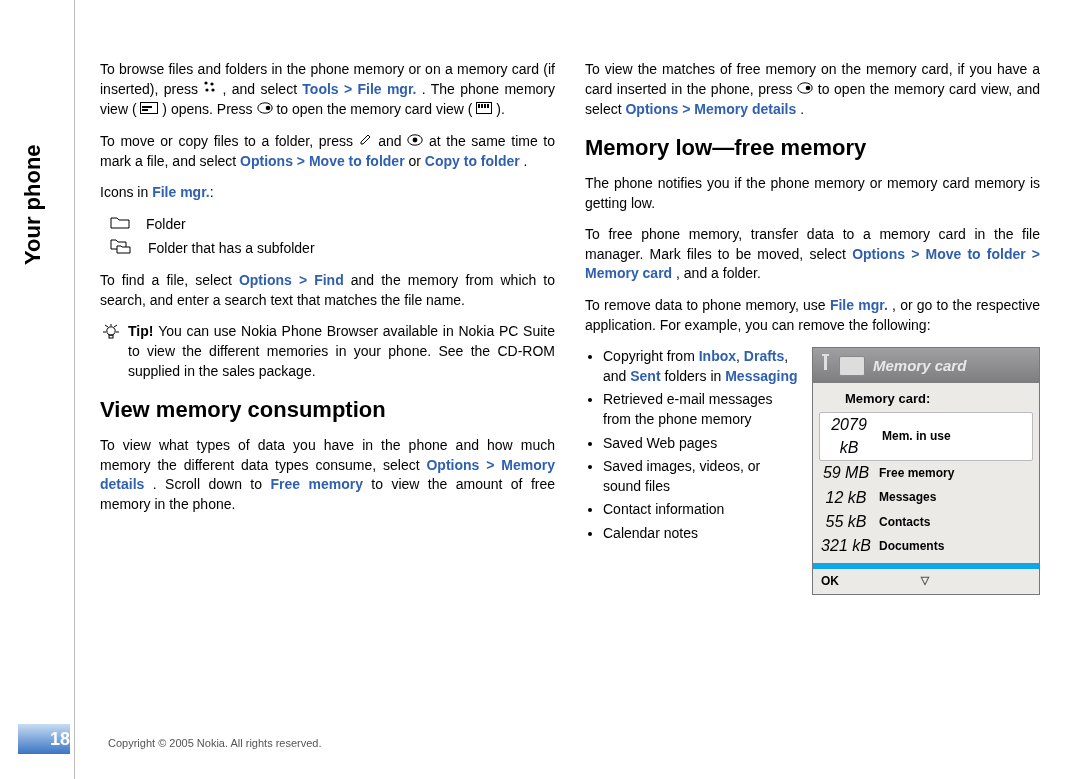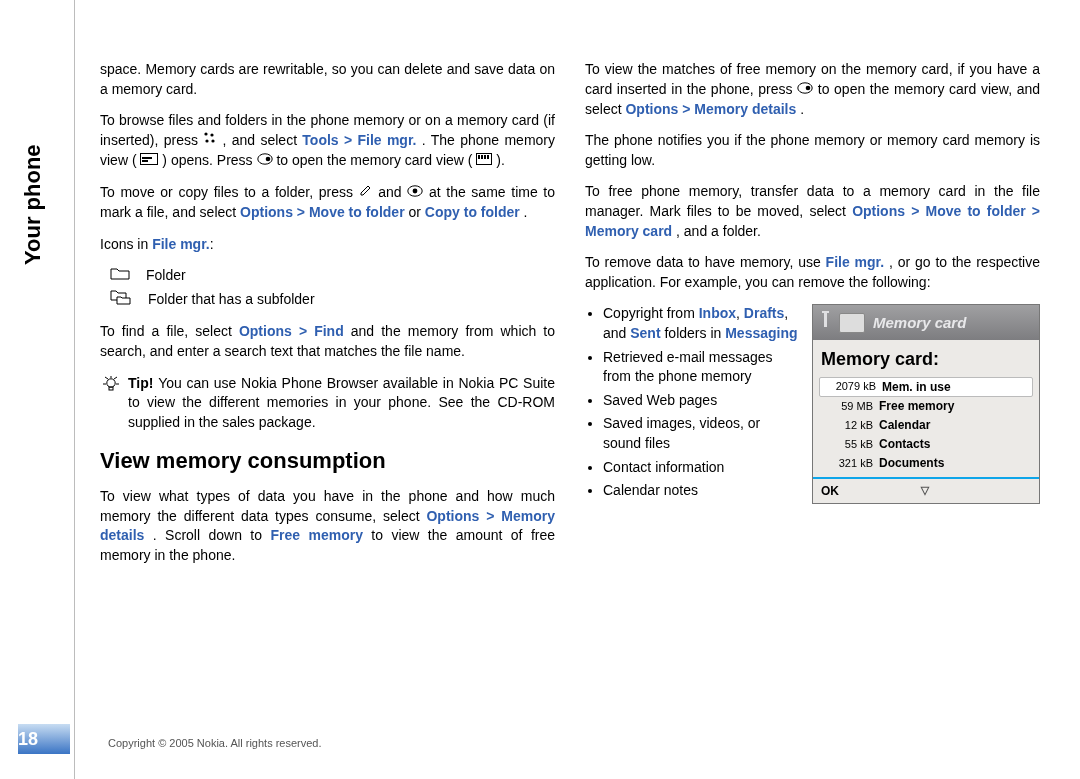--- a/index.html
+++ b/index.html
@@ -35,21 +35,21 @@
     left: 18px;
     bottom: 25px;
     width: 52px;
     height: 30px;
     background: linear-gradient(to bottom, #c7dcf2 0%, #3a74c4 100%);
     color: #fff;
     font-size: 18px;
     font-weight: bold;
     display: flex;
     align-items: center;
-    justify-content: flex-start;
+    justify-content: flex-end;
   }
   .content {
     display: flex;
     gap: 30px;
     height: 640px;
   }
   .col {
     width: 455px;
     font-size: 14px;
     line-height: 1.4;
@@ -94,29 +94,29 @@
     display:flex; align-items:center; gap:8px;
     font-style: italic;
   }
   .pw-card-icon {
     width: 26px; height: 20px;
     background: #ddd;
     border: 1px solid #888;
     border-radius: 2px;
   }
   .pw-body { background: #eceae7; padding: 4px 6px 4px 6px; }
-  .pw-title { font-weight: bold; padding: 3px 2px 4px 2px; font-size: 18px;}
+  .pw-title { font-weight: bold; padding: 3px 2px 4px 2px; font-size: 13px; margin-left: 24px;}
   .pw-row { display:flex; align-items:center; gap:6px; padding:1px 0;}
-  .pw-row .val { width: 54px; text-align: right; font-size: 11px;}
+  .pw-row .val { width: 54px; text-align: center; font-size: 16px; font-style: italic;}
   .pw-row .lbl { font-size: 12px; font-weight: bold; flex:1;}
   .pw-row.sel { background: #fff; border: 1px solid #bbb; border-radius: 2px; padding: 1px 2px; }
   .pw-footer {
     display:flex; justify-content: space-between; align-items:center;
     padding: 4px 8px;
-    border-top: 2px solid #0ea5e9;
+    border-top: 6px solid #0ea5e9;
     background: #eceae7;
     font-weight: bold;
   }
   .pw-chevron { font-size: 11px; color:#555;}
 </style>
 </head>
 <body>
 
 <div class="page">
   <div class="sidebar-line"></div>
@@ -125,21 +125,20 @@
     <span>Your phone</span>
   </div>
 
   <div class="page-number-block">
     <span>18</span>
   </div>
 
   <div class="content">
 
     <div class="col">
-      <p><span>space. Memory cards are rewritable, so you can delete and save data on a memory card.</span></p>
 
       <p>
         <span>To browse files and folders in the phone memory or on a memory card (if inserted), press </span>
         <span class="icon-inline">
           <svg width="14" height="14" viewBox="0 0 14 14">
               <circle cx="3" cy="3" r="1.6"></circle>
               <circle cx="9" cy="4" r="1.6"></circle>
               <circle cx="4" cy="10" r="1.6"></circle>
               <circle cx="10" cy="10" r="1.6"></circle>
             </svg>
@@ -264,35 +263,36 @@
               <circle cx="11" cy="6" r="2.3"></circle>
             </svg>
         </span>
         <span> to open the memory card view, and select </span>
         <span class="ui">Options</span>
         <span class="ui"> &gt; </span>
         <span class="ui">Memory details</span>
         <span>.</span>
       </p>
 
+      <h2>Memory low—free memory</h2>
 
       <p>The phone notifies you if the phone memory or memory card memory is getting low.</p>
 
       <p>
         <span>To free phone memory, transfer data to a memory card in the file manager. Mark files to be moved, select </span>
         <span class="ui">Options</span>
         <span class="ui"> &gt; </span>
         <span class="ui">Move to folder</span>
         <span class="ui"> &gt; </span>
         <span class="ui">Memory card</span>
         <span>, and a folder.</span>
       </p>
 
       <p>
-        <span>To remove data to have memory, use </span>
+        <span>To remove data to phone memory, use </span>
         <span class="ui">File mgr.</span>
         <span>, or go to the respective application. For example, you can remove the following:</span>
       </p>
 
       <div class="row2">
         <div class="txt">
           <ul class="bullets">
             <li>
               <span>Copyright from </span><span class="ui">Inbox</span><span>, </span><span class="ui">Drafts</span><span>, and </span><span class="ui">Sent</span><span> folders in </span><span class="ui">Messaging</span>
             </li>
@@ -320,21 +320,21 @@
             <div class="pw-row sel">
               <span class="val">2079 kB</span>
               <span class="lbl">Mem. in use</span>
             </div>
             <div class="pw-row">
               <span class="val">59 MB</span>
               <span class="lbl">Free memory</span>
             </div>
             <div class="pw-row">
               <span class="val">12 kB</span>
-              <span class="lbl">Calendar</span>
+              <span class="lbl">Messages</span>
             </div>
             <div class="pw-row">
               <span class="val">55 kB</span>
               <span class="lbl">Contacts</span>
             </div>
             <div class="pw-row">
               <span class="val">321 kB</span>
               <span class="lbl">Documents</span>
             </div>
           </div>

